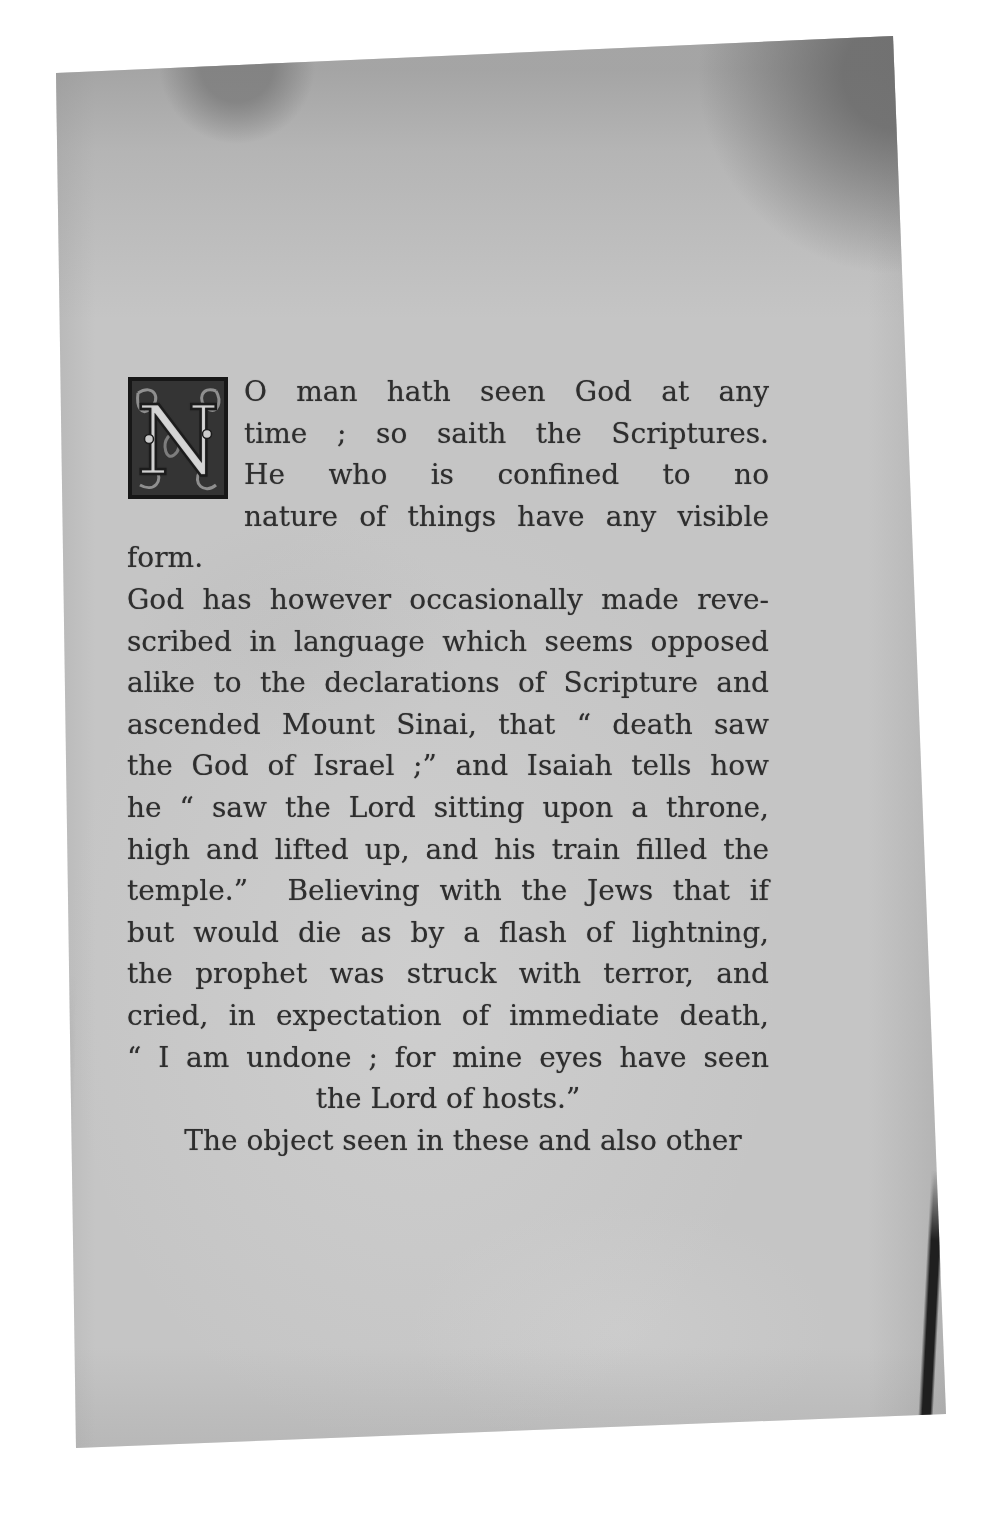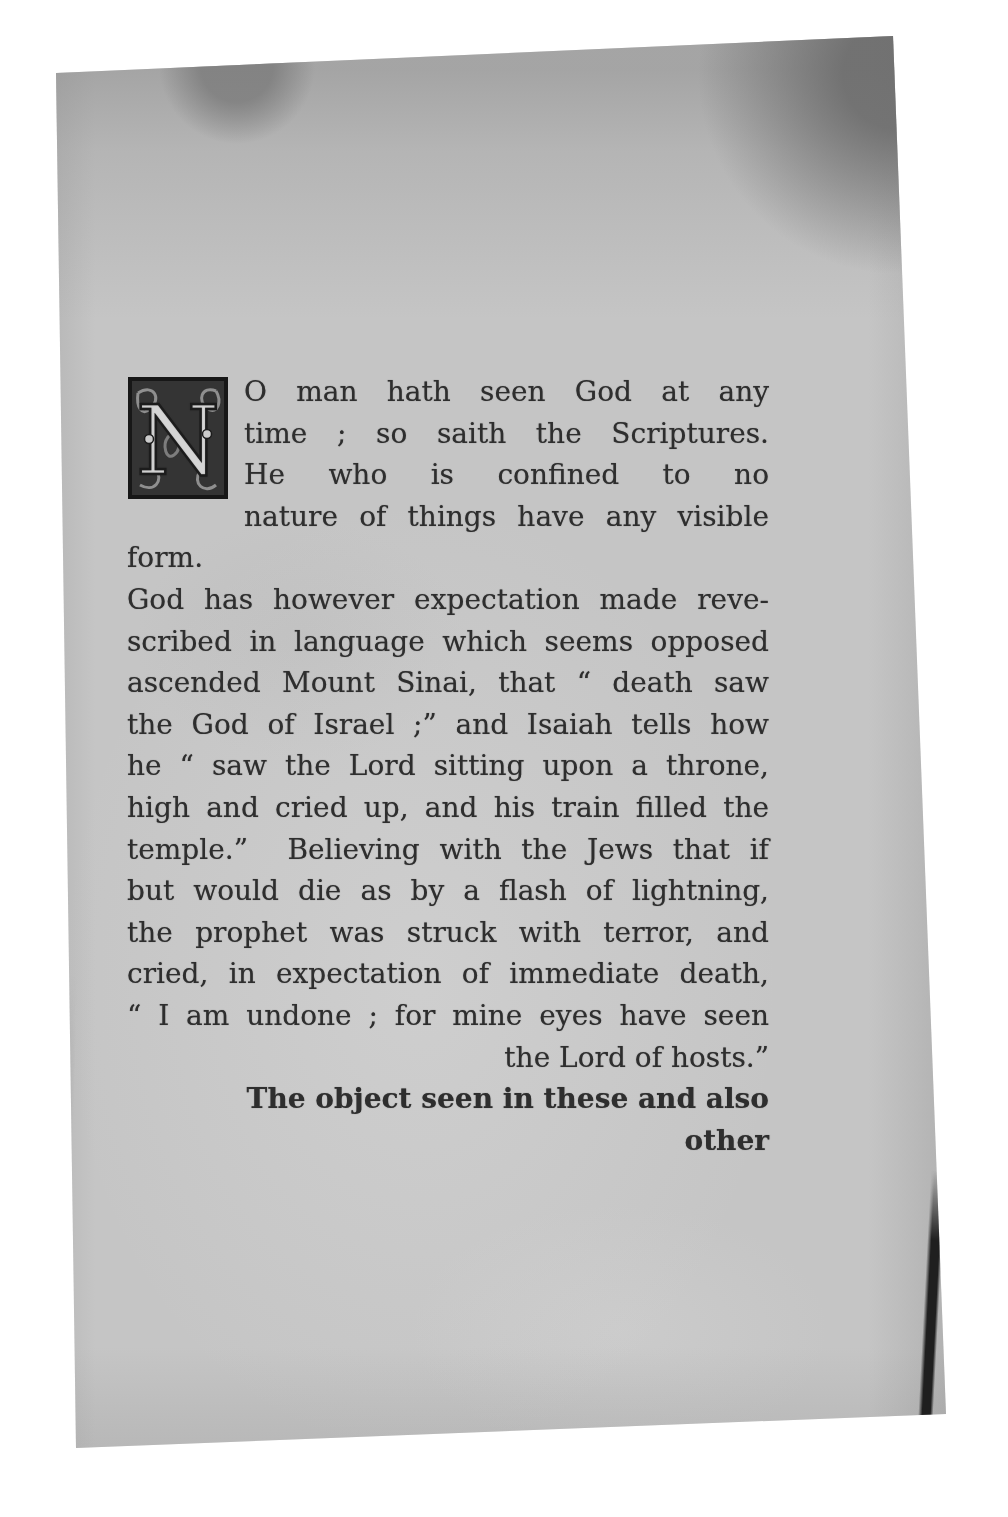--- a/index.html
+++ b/index.html
@@ -66,22 +66,22 @@
     mask-image:linear-gradient(to bottom, transparent 0, #000 70px);
   }
   
   .textblock{
     position:absolute; left:127px; top:371px; width:642px;
     color:var(--ink);
     font-size:28px; line-height:41.6px;
     text-shadow:0 0 1px rgba(46,46,46,.55);
   }
   .line{ text-align:justify; text-align-last:justify; }
-  .line.plain{ text-align:right; text-align-last:auto; }
-  .line.indent2{ text-indent:30px;font-weight:bold; }
+  .line.plain{ text-align:center; text-align-last:auto; }
+  .line.indent2{ text-indent:30px; }
   
   .dropcap{
     float:left; width:100px; height:122px;
     margin:6px 16px 6px 1px;
   }
   .dropcap svg{ display:block; width:100%; height:100%; }
 </style>
 </head>
 <body>
 
@@ -102,26 +102,27 @@
       <path d="M40,60 C50,48 56,72 46,78 C38,84 34,68 40,60" fill="none" stroke="#7d7d7d" stroke-width="3"></path>
       <text x="50" y="97" text-anchor="middle" font-family="DejaVu Serif, serif" font-size="96" fill="var(--dropcap-letter)" stroke="#1c1c1c" stroke-width="2.5">N</text>
       <circle cx="21" cy="62" r="4.5" fill="#cbcbcb" stroke="#1c1c1c" stroke-width="1.5"></circle>
       <circle cx="79" cy="57" r="4.5" fill="#cbcbcb" stroke="#1c1c1c" stroke-width="1.5"></circle>
     </svg>
   </div>
   <div class="line">O man hath seen God at any</div>
   <div class="line">time ; so saith the Scriptures.</div>
   <div class="line">He who is confined to no</div>
   <div class="line">nature of things have any visible form.</div>
-  <div class="line">God has however expectation made reve-</div>
+  <div class="line">God has however occasionally made reve-</div>
   <div class="line">scribed in language which seems opposed</div>
+  <div class="line">alike to the declarations of Scripture and</div>
   <div class="line">ascended Mount Sinai, that “ death saw</div>
   <div class="line">the God of Israel ;” and Isaiah tells how</div>
   <div class="line">he “ saw the Lord sitting upon a throne,</div>
-  <div class="line">high and cried up, and his train filled the</div>
+  <div class="line">high and lifted up, and his train filled the</div>
   <div class="line">temple.”&nbsp; Believing with the Jews that if</div>
   <div class="line">but would die as by a flash of lightning,</div>
   <div class="line">the prophet was struck with terror, and</div>
   <div class="line">cried, in expectation of immediate death,</div>
   <div class="line">“ I am undone ; for mine eyes have seen</div>
   <div class="line plain">the Lord of hosts.”</div>
   <div class="line plain indent2">The object seen in these and also other</div>
 </div>
 
 </body></html>

